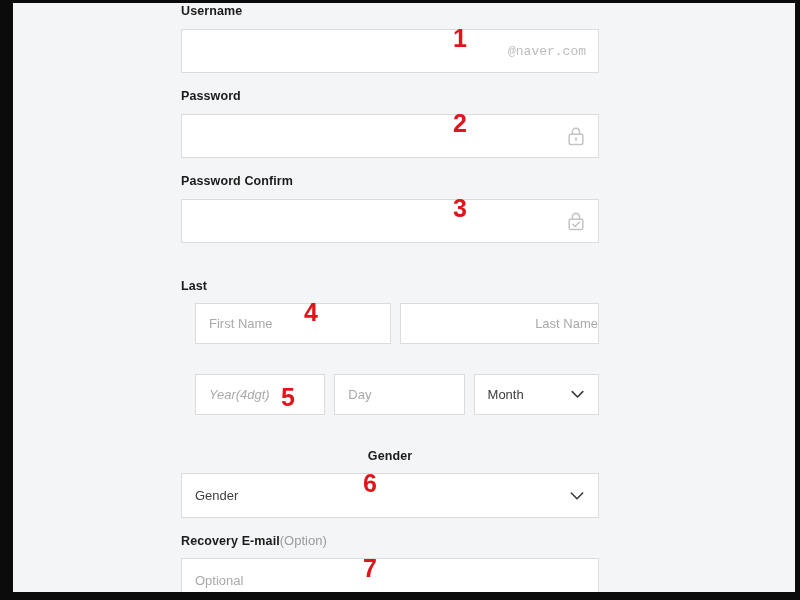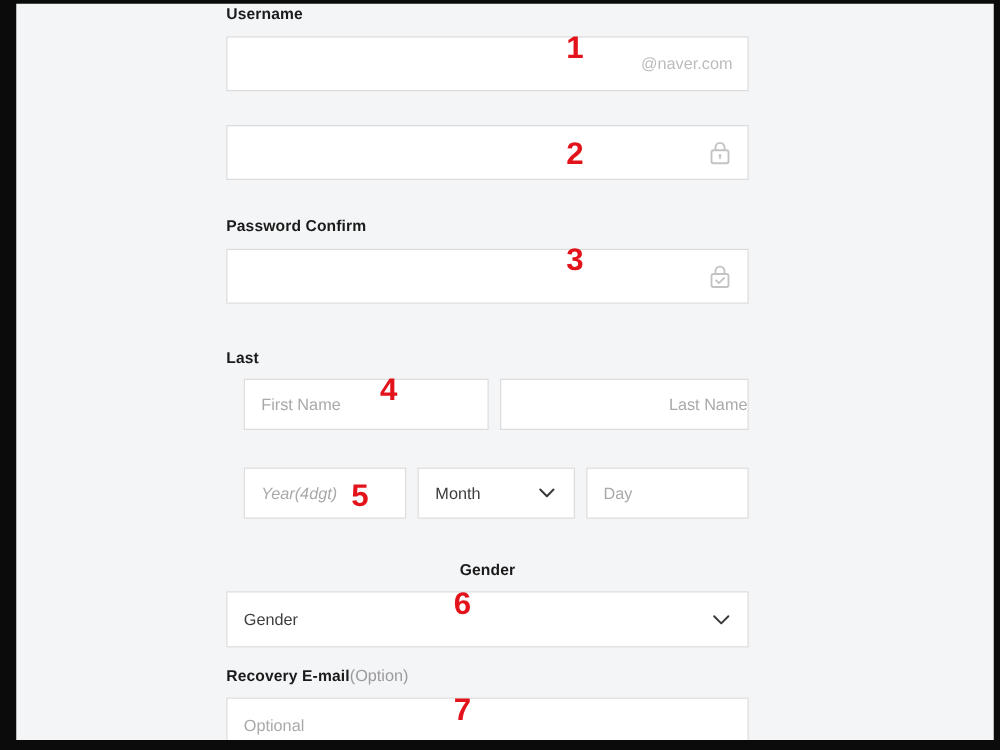--- a/index.html
+++ b/index.html
@@ -114,21 +114,21 @@
 
   
   .g-username { position:absolute; left:168px; top:1px;   width:418px; }
   .g-password { position:absolute; left:168px; top:86px;  width:418px; }
   .g-pwconf   { position:absolute; left:168px; top:171px; width:418px; }
   .g-name     { position:absolute; left:168px; top:276px; width:418px; }
   .g-dob      { position:absolute; left:168px; top:361px; width:418px; }
   .g-gender   { position:absolute; left:168px; top:446px; width:418px;text-align:center; }
   .g-recovery { position:absolute; left:168px; top:531px; width:418px; }
 
-  .box-tall   { height: 44px; margin-top: 11px; }
+  .box-tall   { height: 44px; margin-top: 11px; font-family: Liberation Mono, monospace; }
   .box-short  { height: 41px; margin-top: 10px; }
 
   .w-first { width: 203px; }
   .w-last  { width: 206px; margin-left: 9px; }
 
   .w-year  { width: 135px; }
   .w-month { width: 130px; margin-left: 9px; }
   .w-day   { width: 135px; margin-left: 9px; }
 </style>
 </head>
@@ -140,20 +140,21 @@
     <div class="field-group g-username">
       <div class="label">Username</div>
       <div class="input-box box-tall">
         <span class="ph"></span>
         <span class="suffix">@naver.com</span>
       </div>
       <div class="marker" style="left:272px; top:22px;">1</div>
     </div>
 
     <div class="field-group g-password">
+      <div class="label">Password</div>
       <div class="input-box box-tall">
         <span class="ph"></span>
         <span class="icon-right">
           <svg width="20" height="21" viewBox="0 0 20 21" fill="none" xmlns="http://www.w3.org/2000/svg">
             <rect x="3.2" y="8.2" width="13.6" height="10.4" rx="1.6" stroke="#c3c3c3" stroke-width="1.5" fill="none"></rect>
             <path d="M6.4 8.2 V5.9 a3.6 3.6 0 0 1 7.2 0 V8.2" stroke="#c3c3c3" stroke-width="1.5" fill="none"></path>
             <circle cx="10" cy="12.6" r="1.15" fill="#c3c3c3"></circle>
             <rect x="9.4" y="12.9" width="1.2" height="2.4" fill="#c3c3c3"></rect>
           </svg>
         </span>
@@ -187,30 +188,30 @@
         </div>
       </div>
       <div class="marker" style="left:123px; top:21px;">4</div>
     </div>
 
     <div class="field-group g-dob">
       <div class="row box-short" style="height:auto;">
         <div class="input-box w-year" style="height:41px;font-style:italic;">
           <span class="ph">Year(4dgt)</span>
         </div>
+        <div class="input-box w-day" style="height:41px;">
+          <span class="ph">Day</span>
+        </div>
         <div class="input-box w-month" style="height:41px;">
           <span class="ph dark">Month</span>
           <span class="chev-right">
             <svg width="13" height="9" viewBox="0 0 13 9" fill="none" xmlns="http://www.w3.org/2000/svg">
               <path d="M1.2 1.6 L6.5 7.0 L11.8 1.6" stroke="#3a3a3a" stroke-width="1.6" fill="none" stroke-linecap="round" stroke-linejoin="round"></path>
             </svg>
           </span>
-        </div>
-        <div class="input-box w-day" style="height:41px;">
-          <span class="ph">Day</span>
         </div>
       </div>
       <div class="marker" style="left:100px; top:21px;">5</div>
     </div>
 
     <div class="field-group g-gender">
       <div class="label">Gender</div>
       <div class="input-box box-short" style="height:45px;">
         <span class="ph dark">Gender</span>
         <span class="chev-right">

